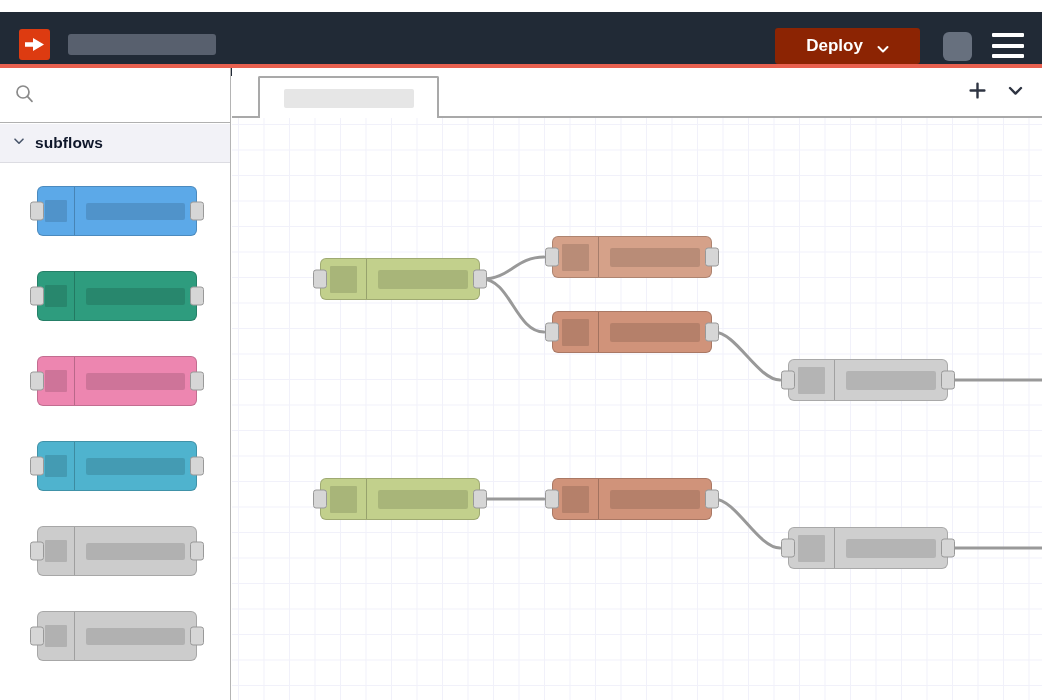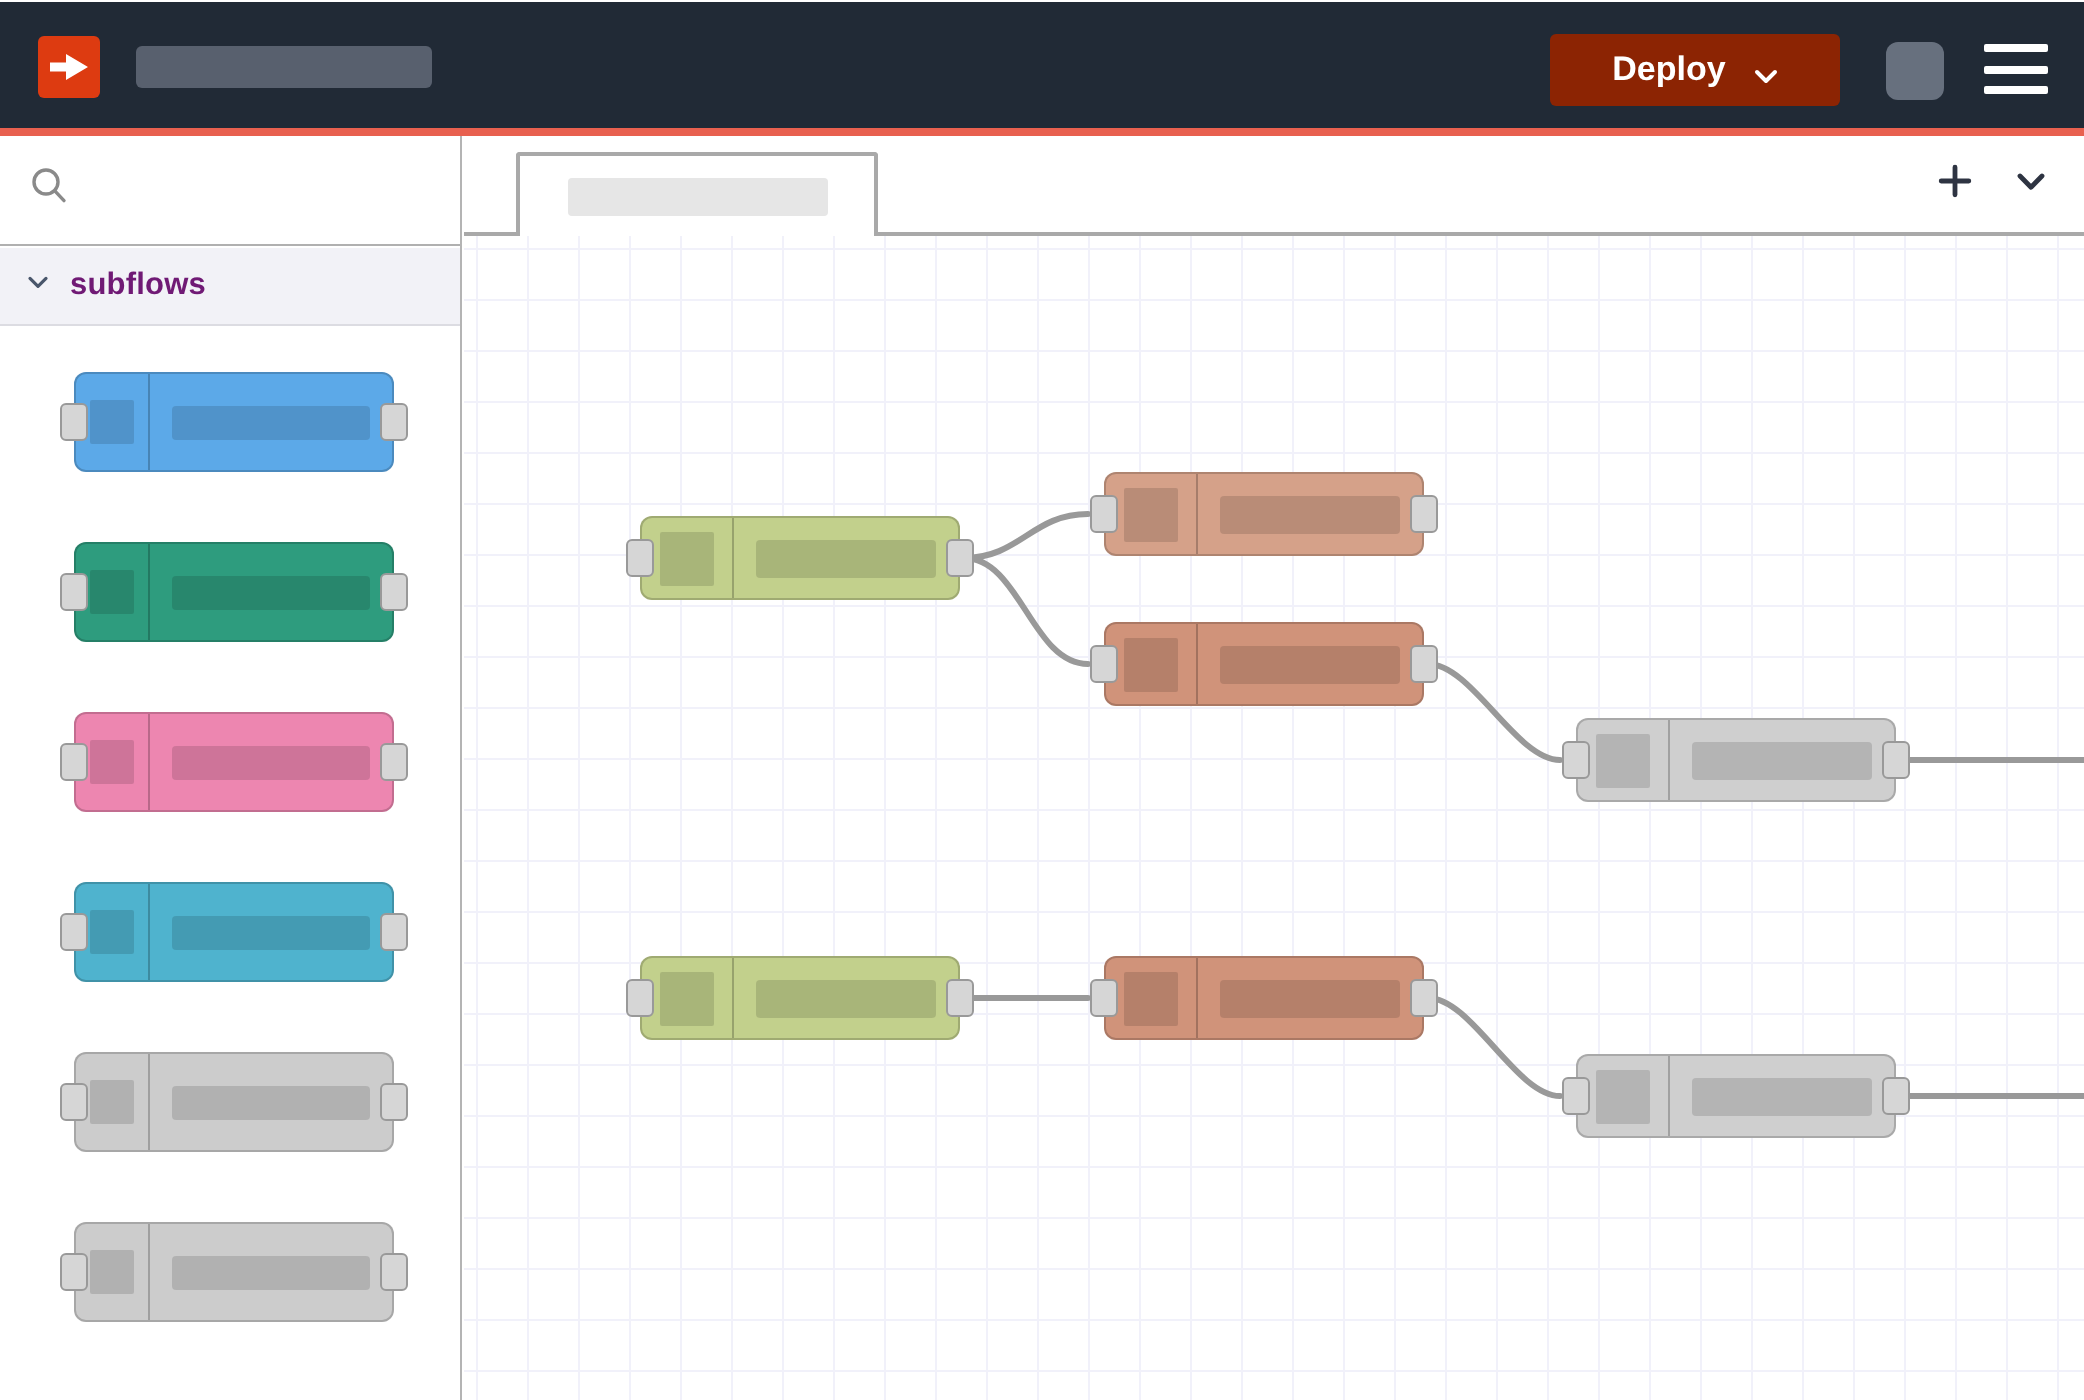--- a/index.html
+++ b/index.html
@@ -15,21 +15,21 @@
   #app {
     position: relative;
     width: 1042px;
     height: 700px;
     overflow: hidden;
   }
 
   
   .header {
     position: absolute;
-    left: 0; top: 1px;
+    left: 0; top: 12px;
     width: 1042px;
     height: 64px;
     background: #212a36;
     box-sizing: border-box;
     display: flex;
     align-items: center;
   }
   .header-accent {
     position: absolute;
     left: 0; top: 64px;
@@ -160,21 +160,21 @@
     align-items: center;
     cursor: pointer;
   }
   .palette-category .cat-chevron {
     margin-left: 12px;
     margin-right: 9px;
   }
   .palette-category-label {
     font-size: 15.5px;
     font-weight: bold;
-    color: #701a75;
+    color: #0f172a;
     letter-spacing: 0.1px;
   }
 
   .palette-list {
     position: absolute;
     left: 0; top: 96px;
     width: 230px;
     bottom: 0;
   }
 

